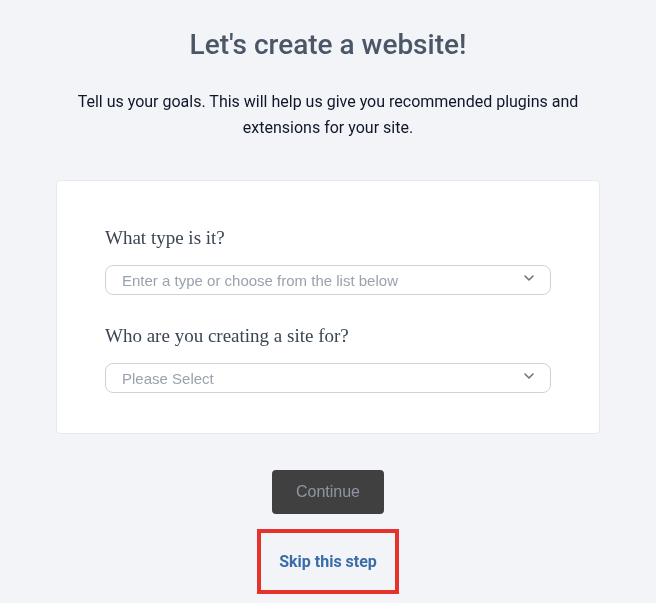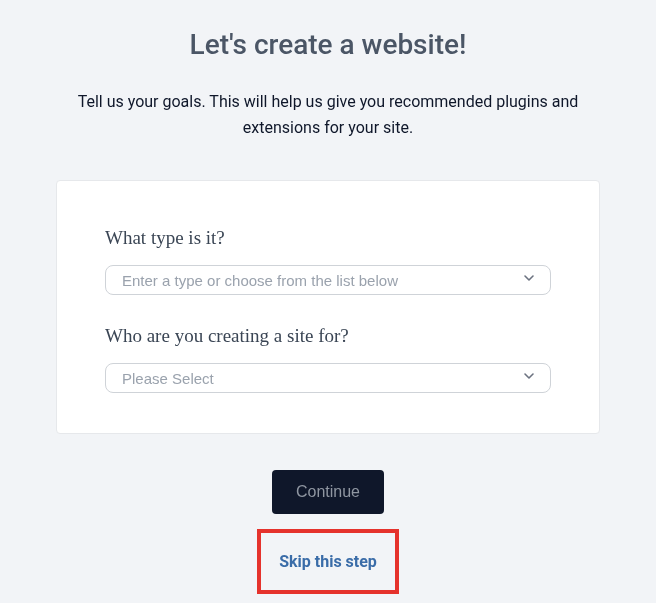--- a/index.html
+++ b/index.html
@@ -80,21 +80,21 @@
       transform: translateY(-50%);
       pointer-events: none;
     }
     .actions {
       margin-top: 36px;
       display: flex;
       flex-direction: column;
       align-items: center;
     }
     .continue-btn {
-      background: #0f172a;
+      background: #404040;
       color: #8f96a1;
       border: none;
       border-radius: 4px;
       height: 44px;
       padding: 0 24px;
       font-size: 16px;
       font-weight: 500;
       cursor: not-allowed;
     }
     .skip-wrapper {

